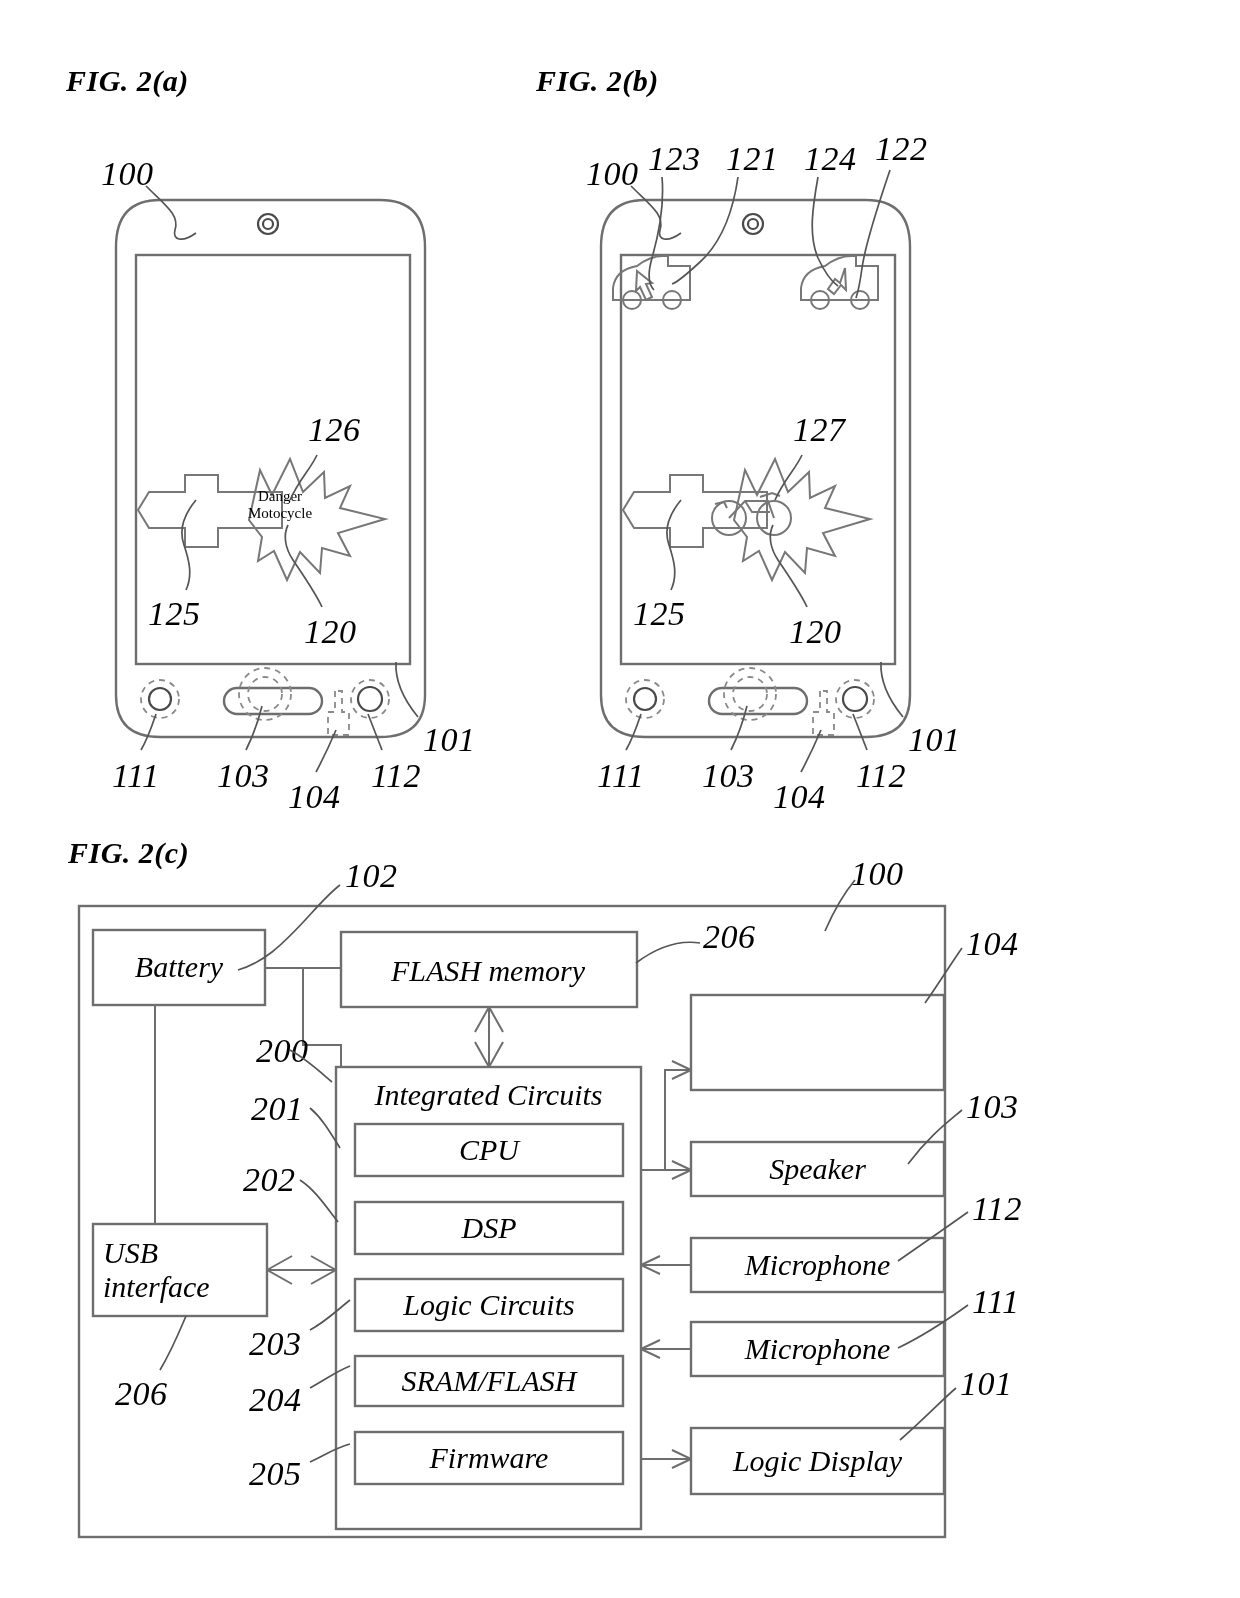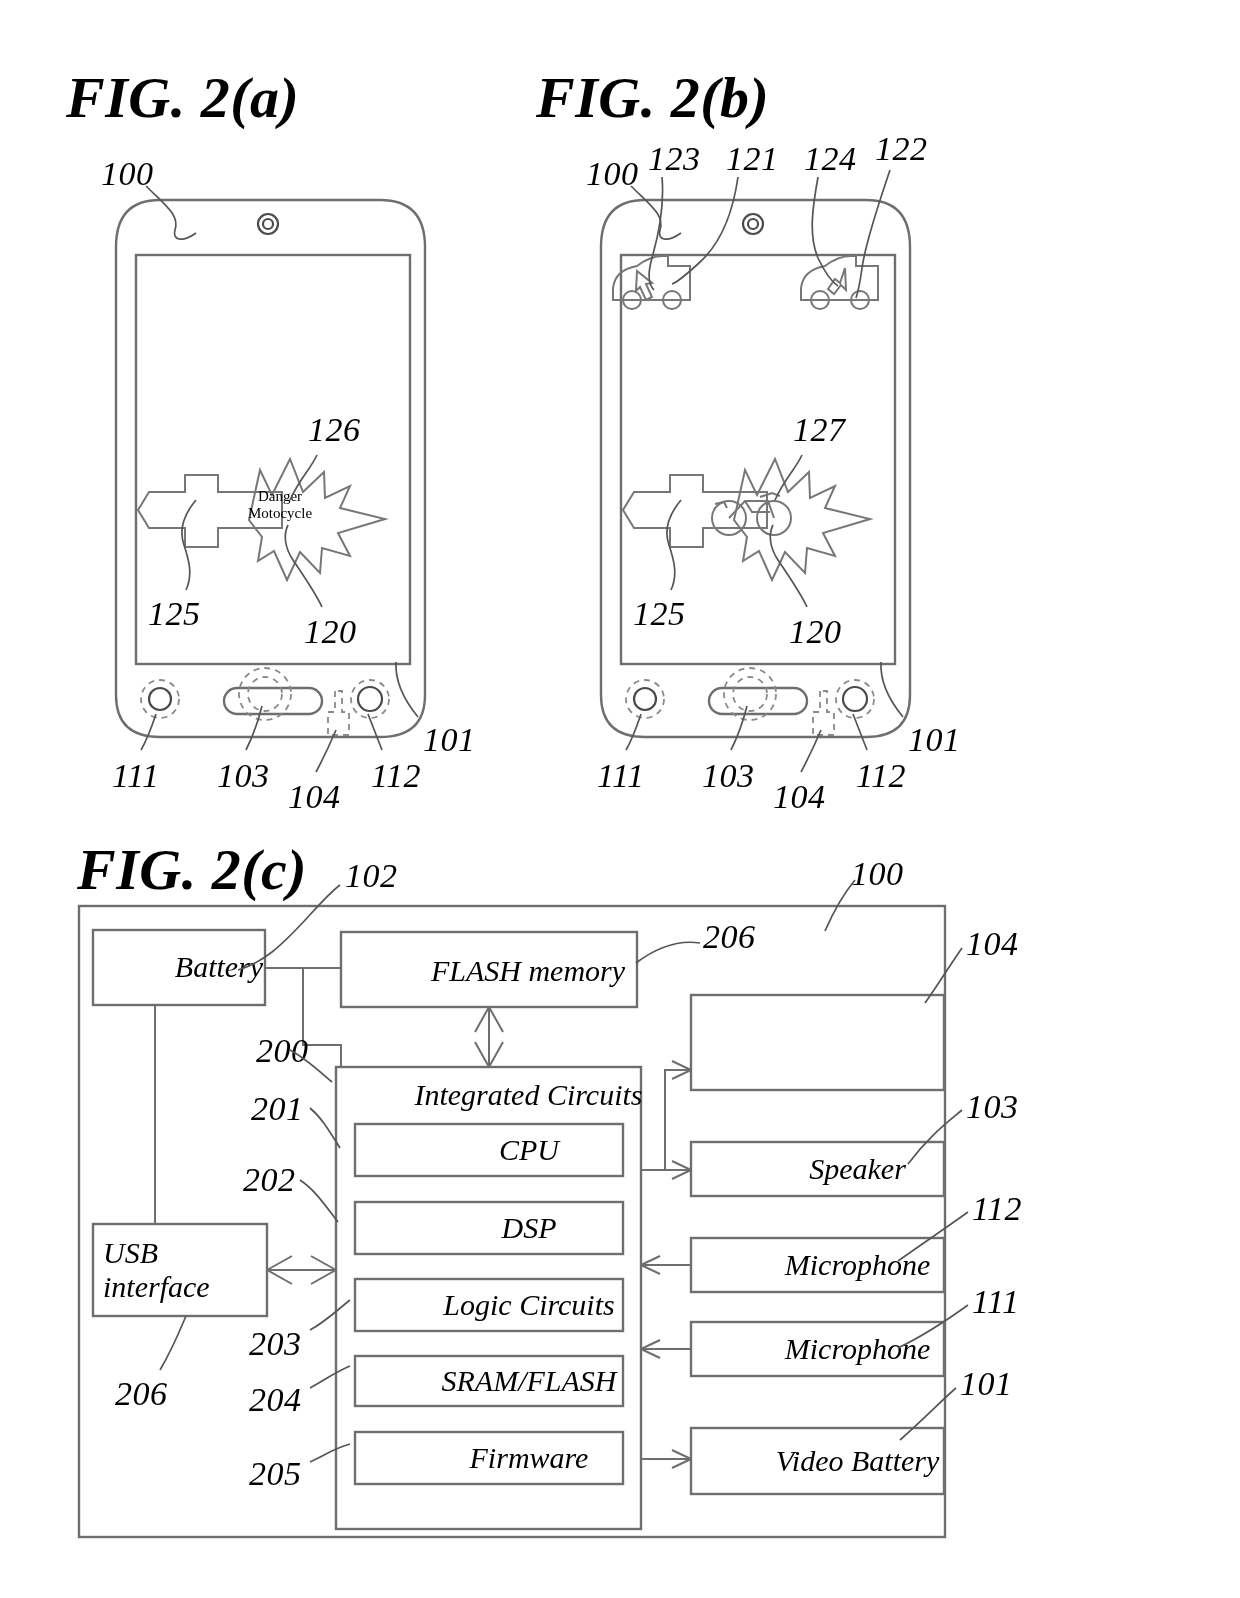--- a/index.html
+++ b/index.html
@@ -19,21 +19,21 @@
     position: absolute;
     left: 0; top: 0;
     width: 1240px;
     height: 1598px;
   }
   .fig-title {
     position: absolute;
     font-family: "Liberation Serif", "DejaVu Serif", serif;
     font-style: italic;
     font-weight: 700;
-    font-size: 58px;
+    font-size: 30px;
     letter-spacing: 0.5px;
     white-space: nowrap;
   }
   .ref {
     position: absolute;
     font-family: "Liberation Serif", "DejaVu Serif", serif;
     font-style: italic;
     font-size: 34px;
     white-space: nowrap;
     letter-spacing: 0.5px;
@@ -43,21 +43,20 @@
     display: flex;
     align-items: center;
     justify-content: center;
     text-align: right;
     font-family: "Liberation Serif", "DejaVu Serif", serif;
     font-style: italic;
     font-size: 30px;
     line-height: 1.15;
     white-space: pre-line;
     pointer-events: none;
-    padding-left: 40px;
   }
   .alert-text {
     position: absolute;
     text-align: center;
     font-family: "Liberation Serif", "DejaVu Serif", serif;
     font-style: normal;
     font-size: 15px;
     line-height: 1.12;
     white-space: pre-line;
   }
@@ -194,21 +193,21 @@
     <path class="lead" d="M802,455 C795,470 785,478 775,500"></path>
     <path class="lead" d="M671,590 C678,575 674,560 669,545 C663,528 671,512 681,500"></path>
     <path class="lead" d="M807,607 C800,592 790,578 778,560 C770,548 768,535 773,525"></path>
     <path class="lead" d="M903,717 C889,700 880,680 881,662"></path>
     <path class="lead" d="M626,750 C633,738 637,726 641,714"></path>
     <path class="lead" d="M731,750 C738,736 743,722 747,706"></path>
     <path class="lead" d="M801,772 C809,757 815,744 821,730"></path>
     <path class="lead" d="M867,750 C862,737 857,724 853,714"></path>
   </svg>
 
-  <div class="fig-title" style="left:68px; top:836px;margin-left:9px;">FIG. 2(c)</div>
+  <div class="fig-title" style="left:68px; top:836px;">FIG. 2(c)</div>
 
   <svg width="1240" height="1598">
 
     <rect class="ln" x="79" y="906" width="866" height="631"></rect>
 
     <rect class="ln" x="93" y="930" width="172" height="75"></rect>
 
     <rect class="ln" x="341" y="932" width="296" height="75"></rect>
 
     <rect class="ln" x="336" y="1067" width="305" height="462"></rect>
@@ -262,21 +261,21 @@
   <div class="blk-label" style="left:355px; top:1124px; width:268px; height:52px;">CPU</div>
   <div class="blk-label" style="left:355px; top:1202px; width:268px; height:52px;">DSP</div>
   <div class="blk-label" style="left:355px; top:1279px; width:268px; height:52px;font-family:Liberation Serif, serif;">Logic Circuits</div>
   <div class="blk-label" style="left:355px; top:1356px; width:268px; height:50px;">SRAM/FLASH</div>
   <div class="blk-label" style="left:355px; top:1432px; width:268px; height:52px;">Firmware</div>
   <div class="blk-label" style="left:93px; top:1224px; width:174px; height:92px; text-align:left; justify-content:flex-start; padding-left:10px; box-sizing:border-box;">USB
 interface</div>
   <div class="blk-label" style="left:691px; top:1142px; width:253px; height:54px;">Speaker</div>
   <div class="blk-label" style="left:691px; top:1238px; width:253px; height:54px;">Microphone</div>
   <div class="blk-label" style="left:691px; top:1322px; width:253px; height:54px;">Microphone</div>
-  <div class="blk-label" style="left:691px; top:1428px; width:253px; height:66px;">Video Battery</div>
+  <div class="blk-label" style="left:691px; top:1428px; width:253px; height:66px;">Logic Display</div>
 
   <div class="ref" style="left:345px; top:857px;">102</div>
   <div class="ref" style="left:703px; top:918px;">206</div>
   <div class="ref" style="left:851px; top:855px;">100</div>
   <div class="ref" style="left:966px; top:925px;">104</div>
   <div class="ref" style="left:966px; top:1088px;">103</div>
   <div class="ref" style="left:972px; top:1190px;">112</div>
   <div class="ref" style="left:972px; top:1283px;">111</div>
   <div class="ref" style="left:960px; top:1365px;">101</div>
   <div class="ref" style="left:228px; top:1032px;margin-left:28px;">200</div>

